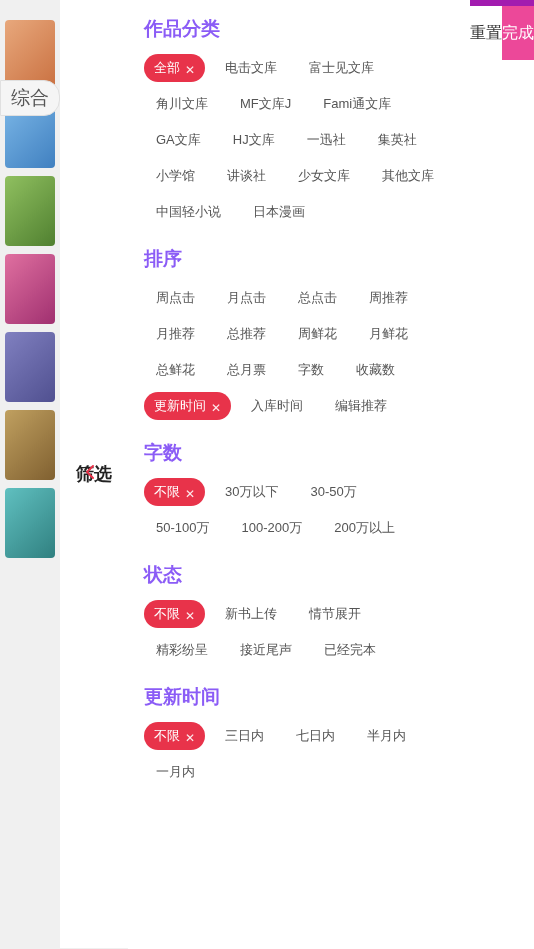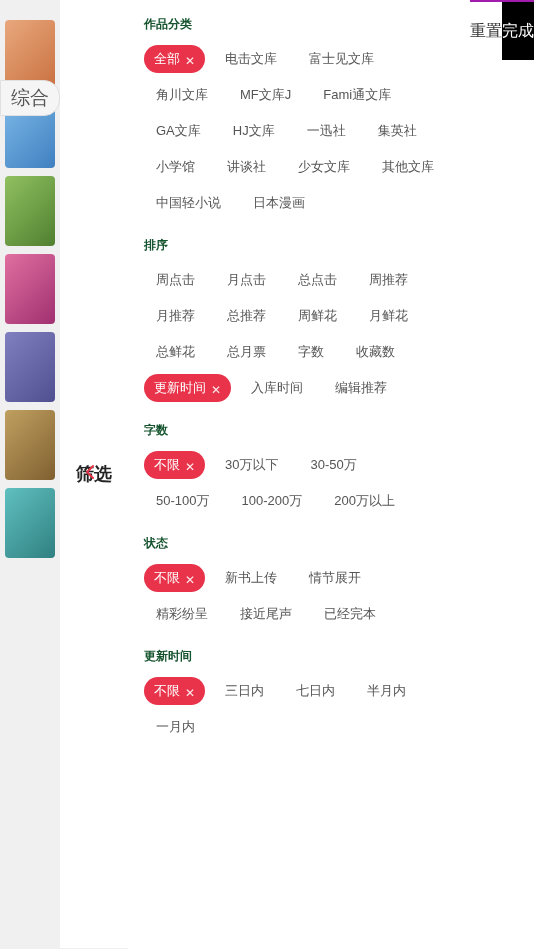--- a/index.html
+++ b/index.html
@@ -83,23 +83,23 @@
       flex: 1;
       overflow-y: auto;
       padding: 16px 16px 0 16px;
     }
 
     .section {
       margin-bottom: 20px;
     }
 
     .section-title {
-      font-size: 12px;
+      font-size: 19px;
       font-weight: 600;
-      color: #14532d;
+      color: #8b5cf6;
       margin-bottom: 12px;
     }
 
     .tags-wrap {
       display: flex;
       flex-wrap: wrap;
       gap: 8px;
     }
 
     .tag {
@@ -123,36 +123,36 @@
 
     .tag.active .close-x {
       margin-left: 5px;
       font-size: 12px;
       opacity: 0.9;
     }
 
     .footer {
       display: flex;
       height: 60px;
-      border-top: 2px solid #a21caf;
+      border-top: 6px solid #a21caf;
     }
 
     .footer-reset {
       flex: 1;
       background: #fff;
       border: none;
       font-size: 16px;
       color: #333;
       cursor: pointer;
       font-weight: 500;
     }
 
     .footer-confirm {
       flex: 1;
-      background: #000000;
+      background: #ec4899;
       border: none;
       font-size: 16px;
       color: #fff;
       cursor: pointer;
       font-weight: 500;
     }
 
     .综合-badge {
       position: absolute;
       left: 0;

